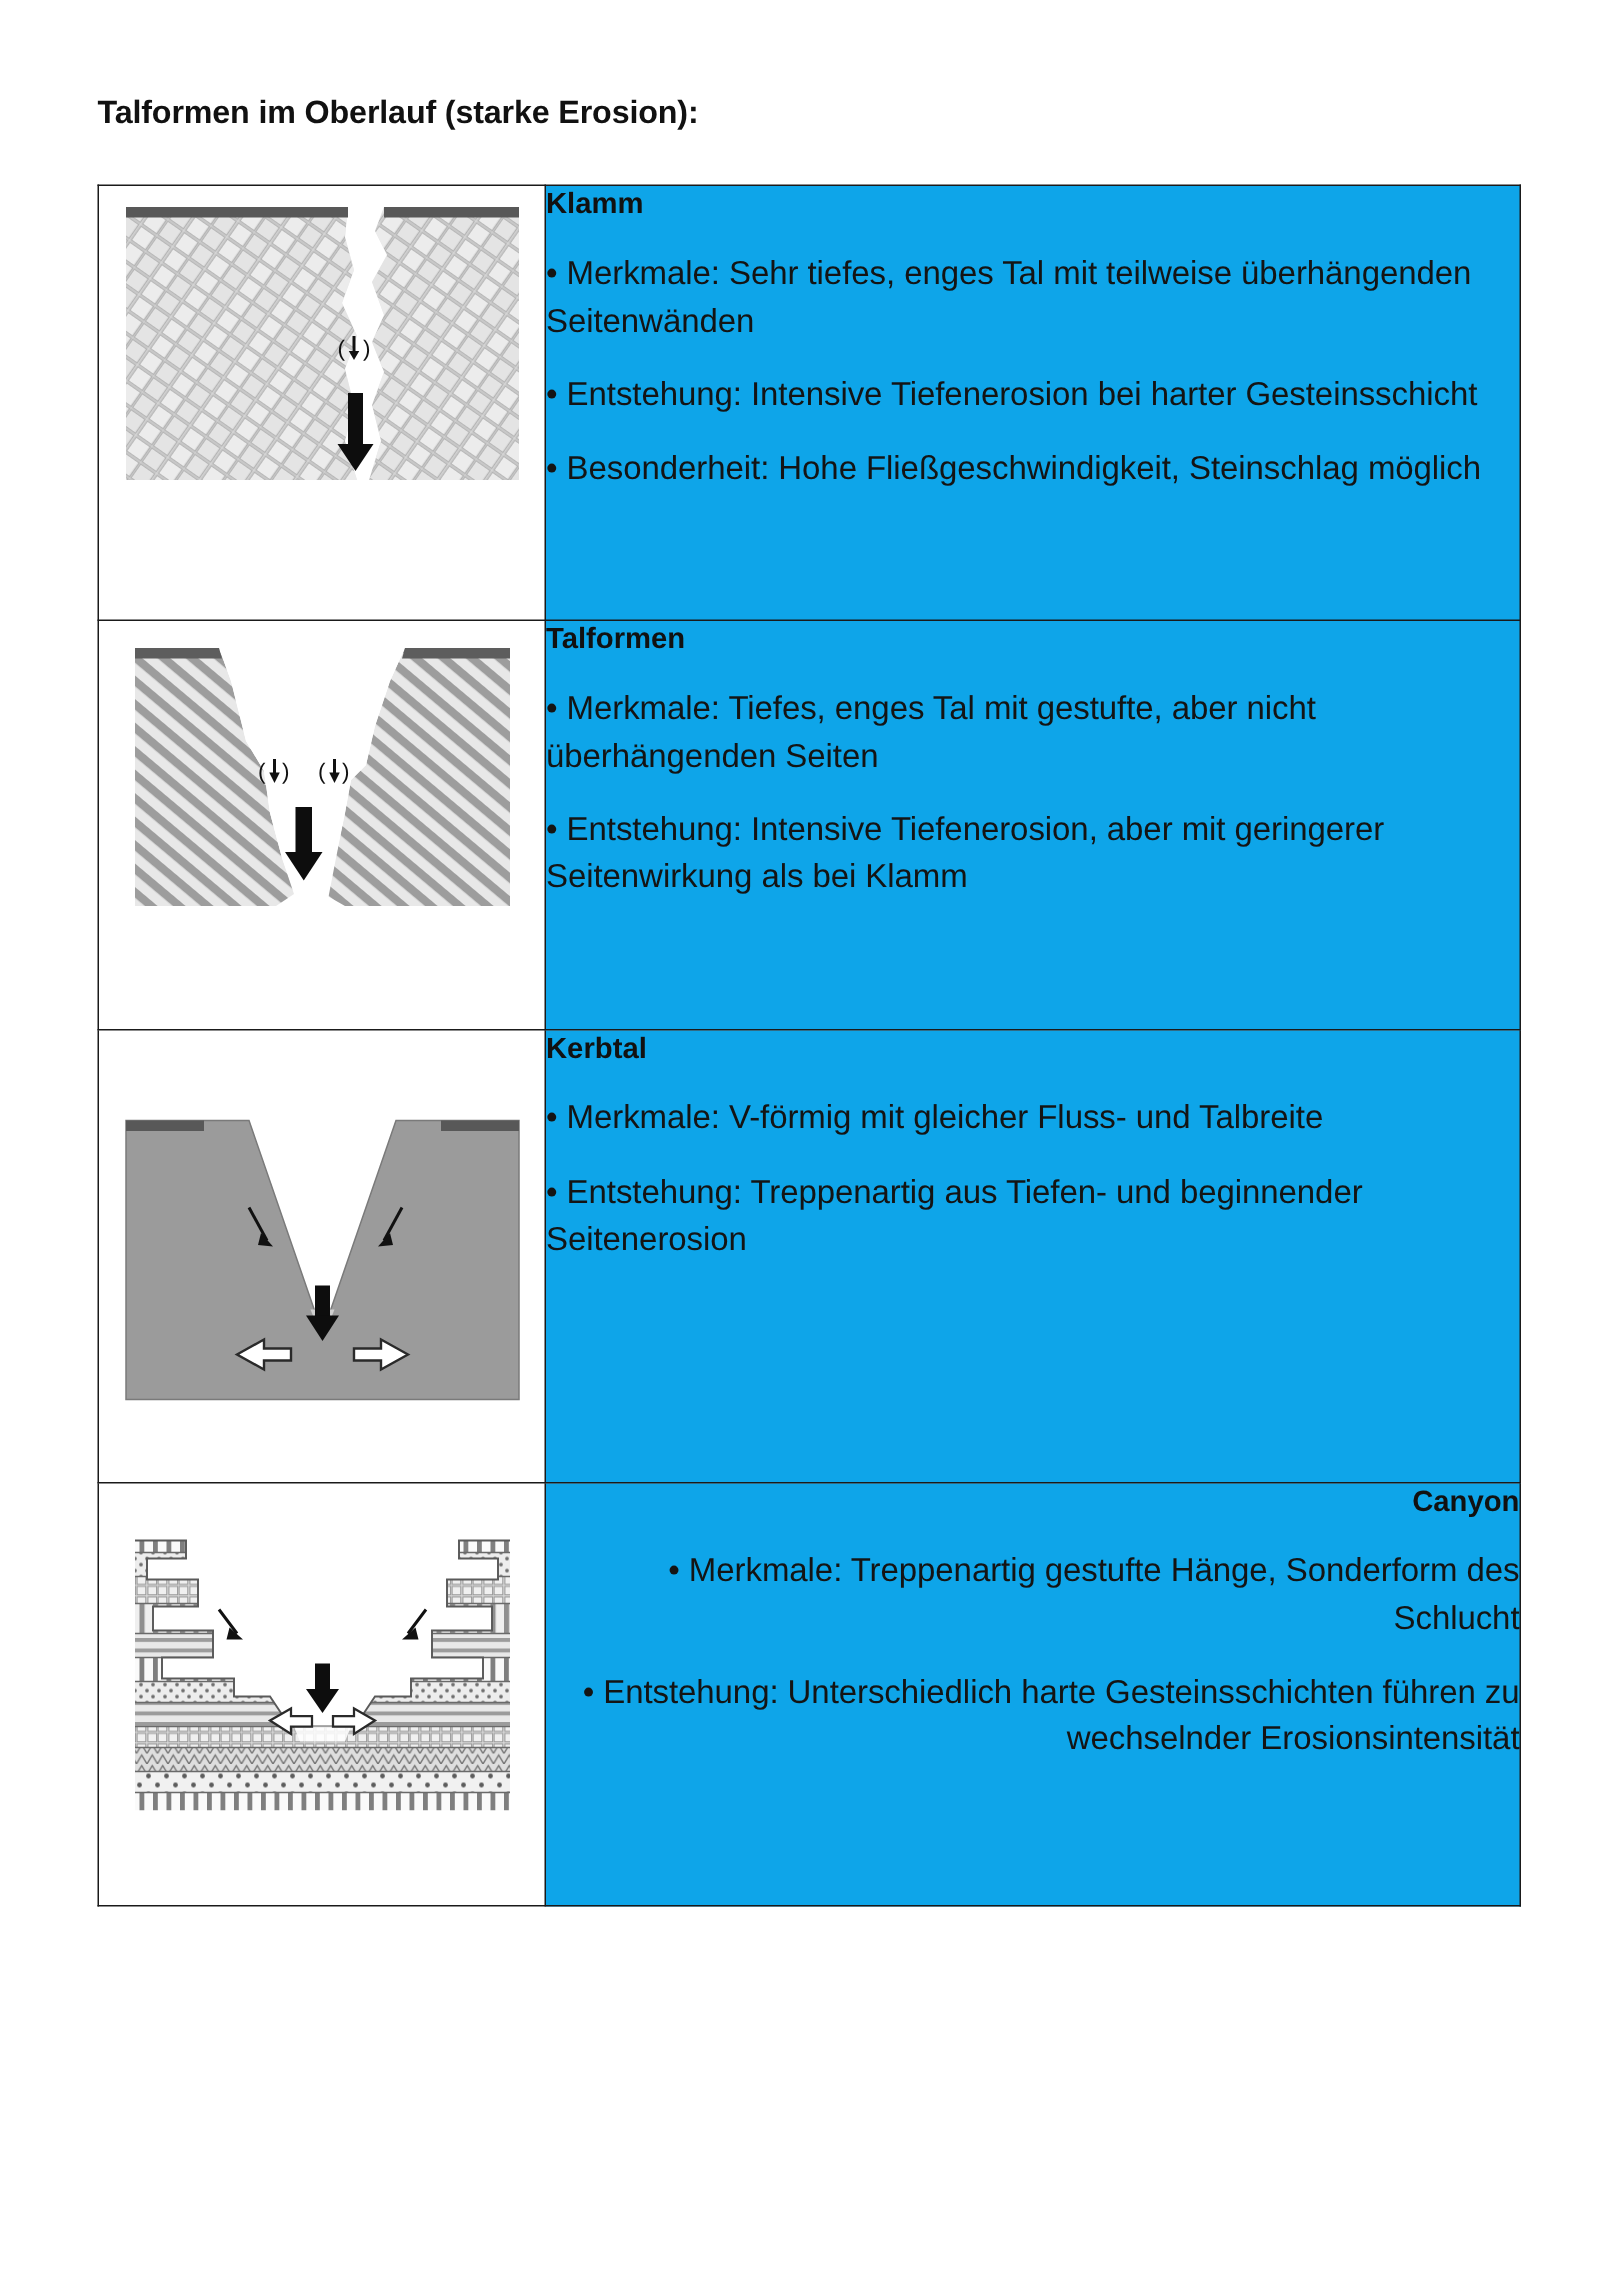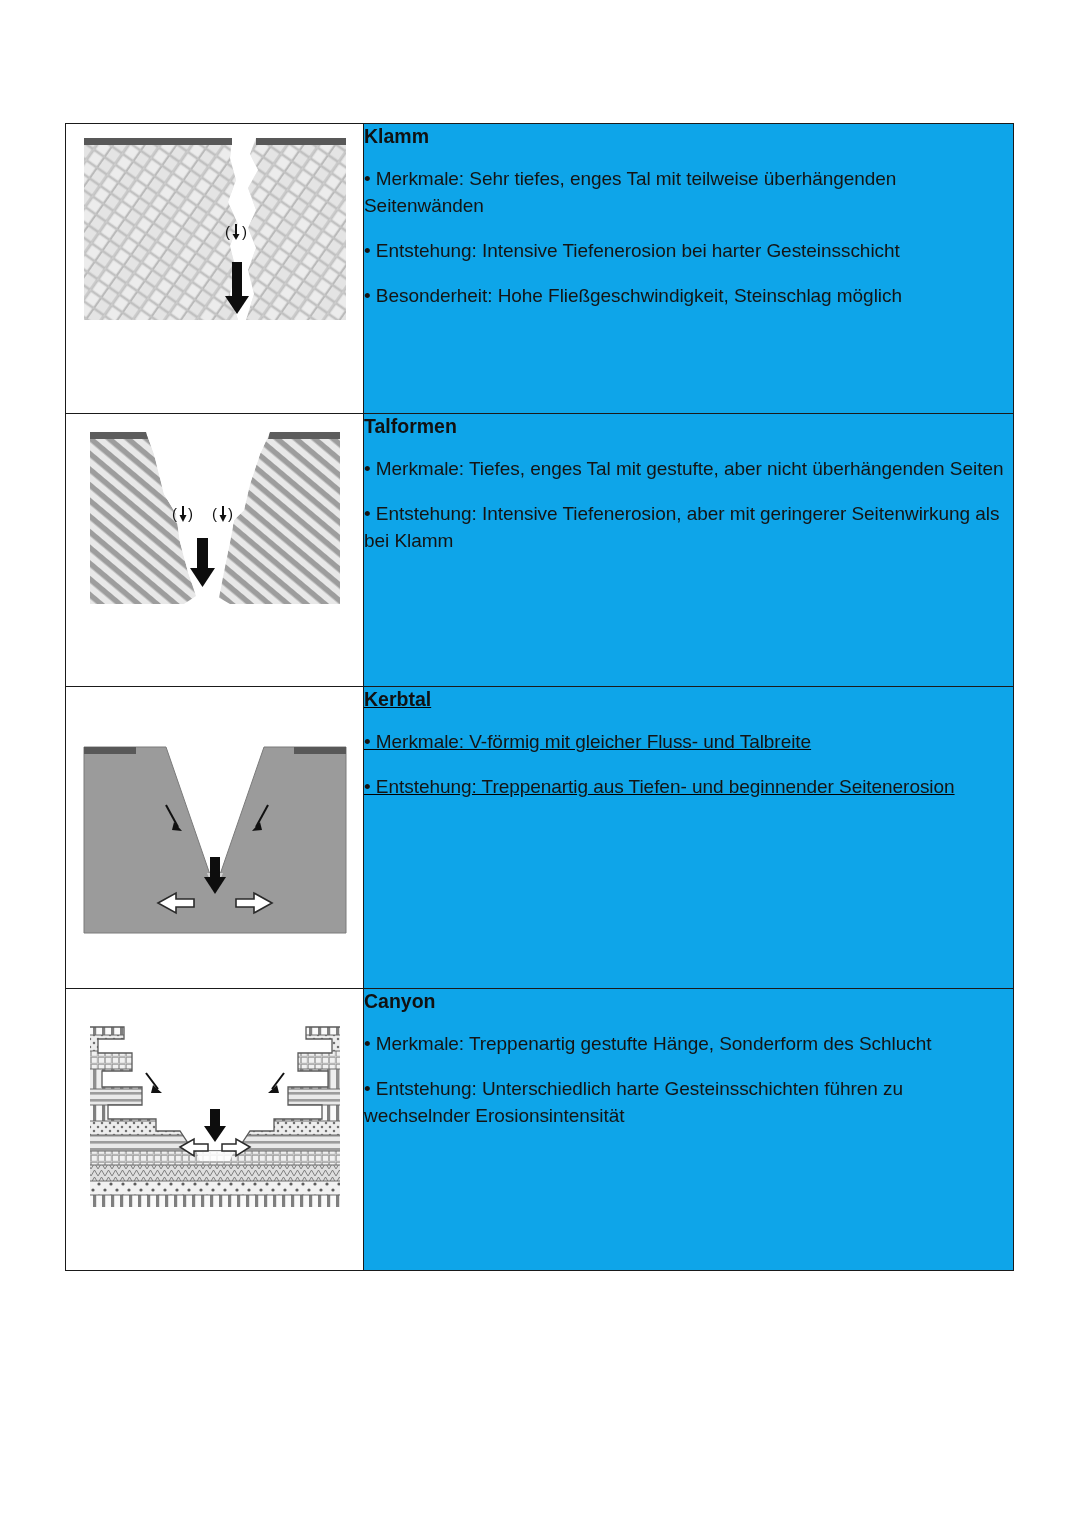--- a/index.html
+++ b/index.html
@@ -56,38 +56,39 @@
     background: #0ea5e9;
   }
   .row-title {
     font-size: 19.5px;
     font-weight: bold;
     color: #111111;
     margin: 0 0 4px 0;
     line-height: 1.25;
   }
   .bullet {
-    font-size: 19px;
+    font-size: 22px;
     line-height: 1.42;
     color: #141414;
     margin: 18px 0 0 0;
     letter-spacing: -0.05px;
   }
   .fig { display: block; margin: 0 auto; }
   
   tr.r1 td { height: 289px; }
   tr.r2 td { height: 272px; }
-  tr.r3 td { height: 301px; text-decoration: underline; }
-  tr.r4 td { height: 281px; }
+  tr.r3 td { height: 301px; }
+  tr.r4 td { height: 281px; text-align: right; }
 </style>
 </head>
 <body>
 
 <div class="page">
 
+  <div class="page-title">Talformen im Oberlauf (starke Erosion):</div>
 
   <table class="valley-table">
     <tbody>
 
       <tr class="r1">
         <td class="img-cell">
           <svg class="fig" width="270" height="212" viewBox="0 0 270 212">
             <defs>
               <pattern id="kBrick" width="26" height="13" patternUnits="userSpaceOnUse" patternTransform="rotate(35)">
                 <rect width="26" height="13" fill="#d9d9d9"></rect>

